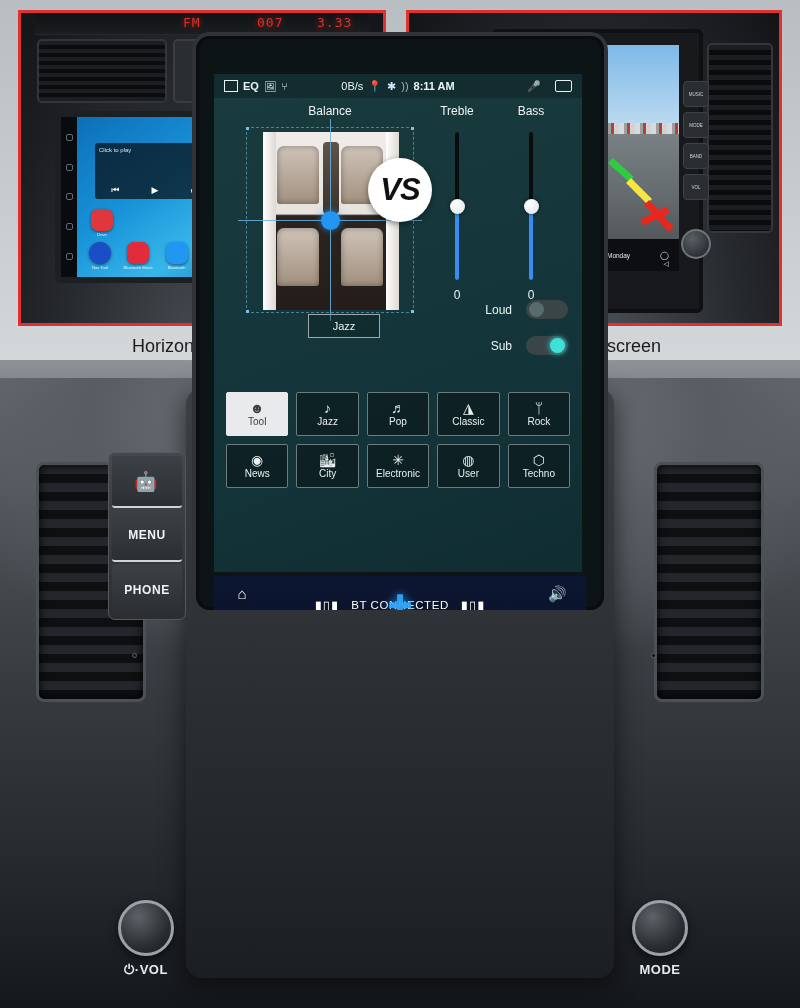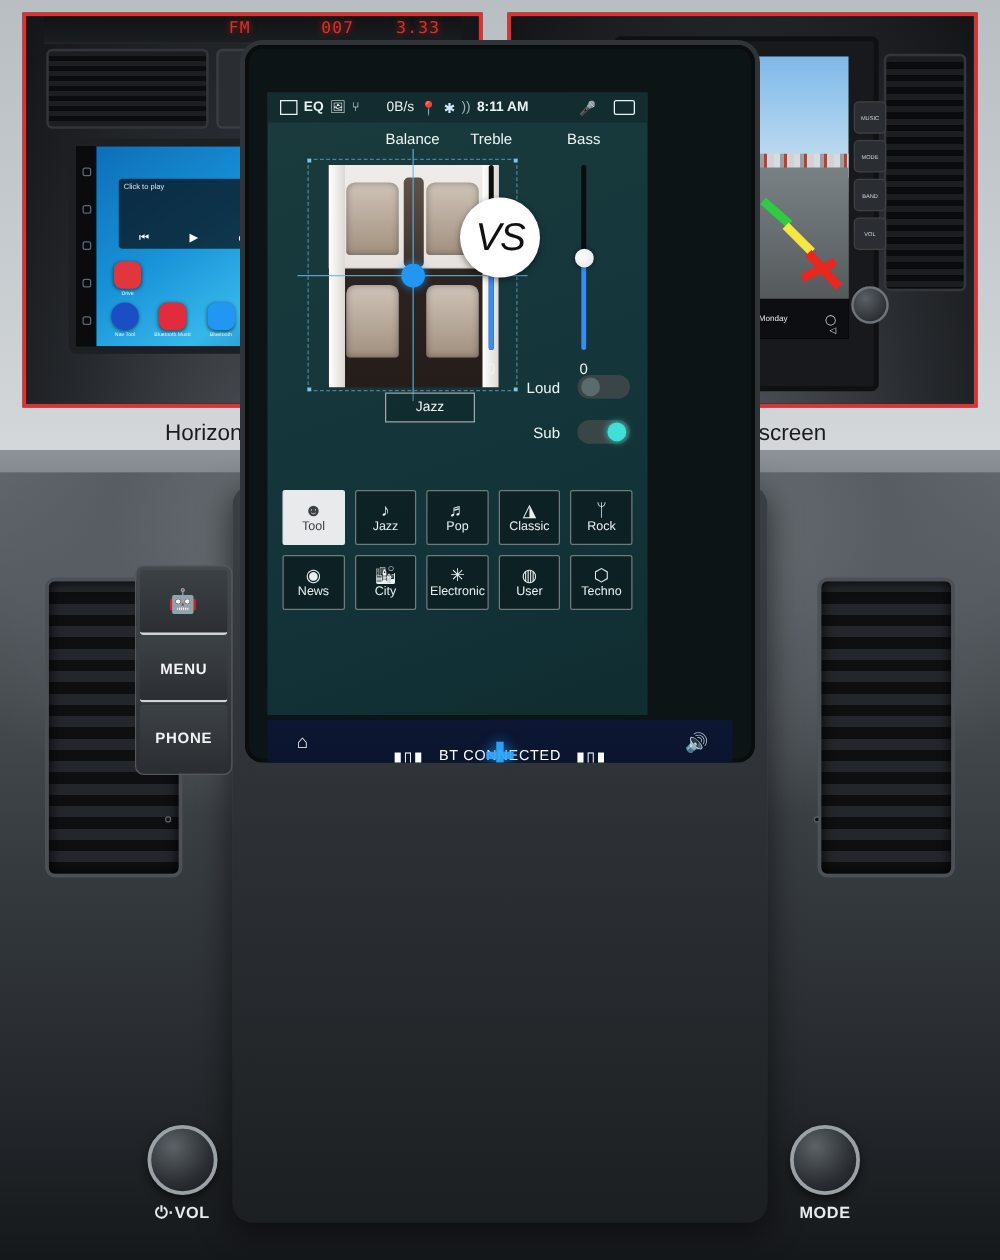--- a/index.html
+++ b/index.html
@@ -99,21 +99,21 @@
     border:1px solid #3d4247; color:#cfd4d8; font-size:4.5px;
     display:flex; align-items:center; justify-content:center;}
   .vknob{ position:absolute; top:196px; width:30px; height:30px; border-radius:50%;
     background:radial-gradient(circle at 35% 30%,#595f65,#1d2024);
     border:2px solid #6d747b;}
   .vknob.l{ left:-4px;} .vknob.r{ left:186px;}
 
   
   .vs{ position:absolute; left:368px; top:158px; width:64px; height:64px;
     border-radius:50%; background:#fff; display:flex; align-items:center;
-    justify-content:center; font-size:31px; font-weight:normal; font-style:italic;
+    justify-content:center; font-size:31px; font-weight:bold; font-style:italic;
     color:#111; letter-spacing:-1px; z-index:20;
     box-shadow:0 2px 6px rgba(0,0,0,.45);}
 
   .caption{ position:absolute; top:336px; font-size:18px; color:#1b1b1b;
     font-family:"Liberation Sans", sans-serif;}
   .cap-l{ left:0; width:404px; text-align:center;}
   .cap-r{ left:404px; width:396px; text-align:center;}
 
   
   .bottom{ position:absolute; left:0; top:360px; width:800px; height:648px;
@@ -129,21 +129,21 @@
   .vent-big.l{ left:36px;} .vent-big.r{ left:654px;}
 
   
   .unit{ position:absolute; left:186px; top:28px; width:428px; height:590px;
     background:linear-gradient(180deg,#3b4045,#1c1f22); border-radius:16px;
     box-shadow:0 6px 26px rgba(0,0,0,.6);}
   .glass{ position:absolute; left:196px; top:36px; width:408px; height:574px;
     border-radius:14px; background:#0c1416; overflow:hidden;
     box-shadow:inset 0 0 0 3px #0a0c0e, 0 0 0 4px #2f3439;}
 
-  .screen{ position:absolute; left:18px; top:38px; width:304px; height:498px;
+  .screen{ position:absolute; left:18px; top:38px; width:368px; height:498px;
     background:linear-gradient(160deg,#1b3b3e 0%, #17393c 25%, #13353a 60%, #102d31 100%);
     overflow:hidden;text-decoration:underline;}
 
   
   .statusbar{ position:absolute; left:0; right:0; top:0; height:24px;
     background:#132c30; display:flex; align-items:center;
     color:#eaf3f4; font-size:11px; padding:0 10px; gap:5px;}
   .sb-left{ display:flex; align-items:center; gap:5px;}
   .sb-center{ position:absolute; left:50%; transform:translateX(-50%);
     display:flex; align-items:center; gap:5px; white-space:nowrap;}

